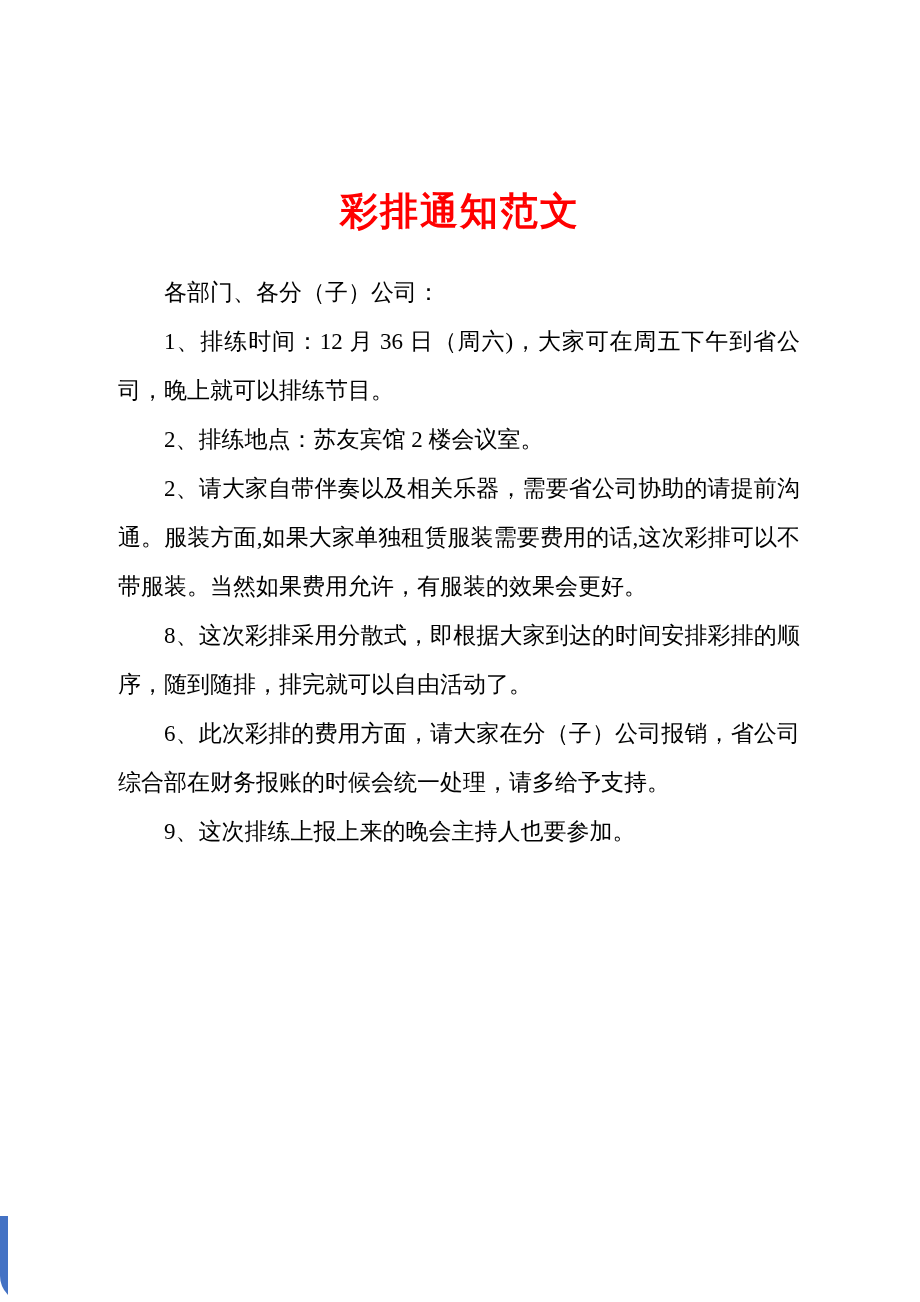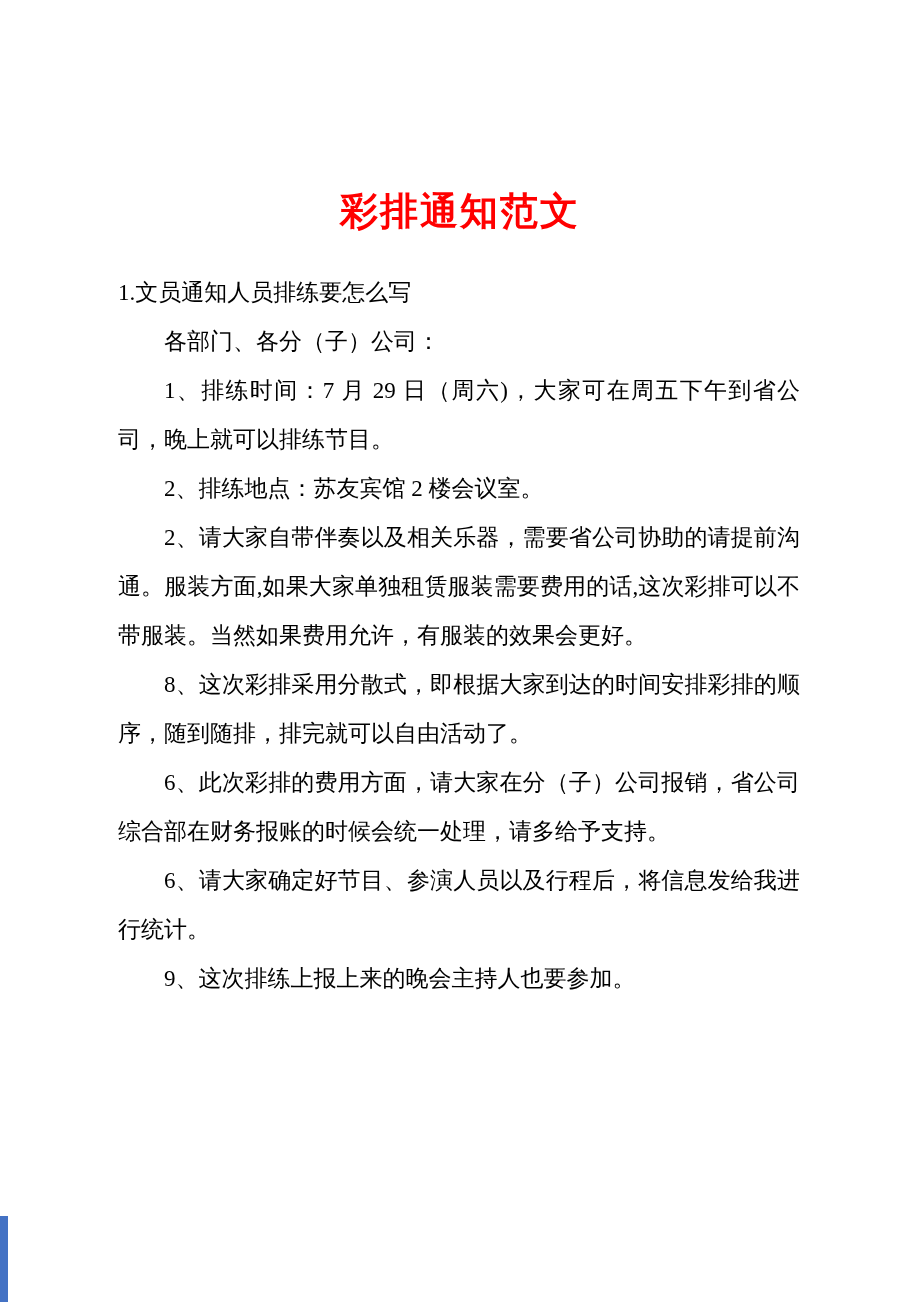--- a/index.html
+++ b/index.html
@@ -8,20 +8,21 @@
     background: #ffffff;
   }
   .page {
     position: relative;
     width: 920px;
     height: 1302px;
     background: #ffffff;
     overflow: hidden;
     color: #000000;
     font-family: "Liberation Serif", "DejaVu Serif", serif;
+    border-radius: 26px;
   }
   .doc-title {
     margin: 0;
     padding-top: 186px;
     text-align: center;
     font-family: "Liberation Sans", "DejaVu Sans", sans-serif;
     font-weight: bold;
     font-size: 38px;
     line-height: 50px;
     color: #ff0000;
@@ -54,36 +55,34 @@
 </style>
 </head>
 <body>
 
 <div class="page">
 
   <h1 class="doc-title">彩排通知范文</h1>
 
   <div class="doc-body">
 
-    <p class="no-indent">1.文员通知人员排练要怎么写</p>
 
     <p>各部门、各分（子）公司：</p>
 
 
-    <p>1、排练时间：7 月 29 日（周六)，大家可在周五下午到省公司，晚上就可以排练节目。</p>
+    <p>1、排练时间：12 月 36 日（周六)，大家可在周五下午到省公司，晚上就可以排练节目。</p>
 
     <p>2、排练地点：苏友宾馆 2 楼会议室。</p>
 
     <p>2、请大家自带伴奏以及相关乐器，需要省公司协助的请提前沟通。服装方面,如果大家单独租赁服装需要费用的话,这次彩排可以不带服装。当然如果费用允许，有服装的效果会更好。</p>
 
     <p>8、这次彩排采用分散式，即根据大家到达的时间安排彩排的顺序，随到随排，排完就可以自由活动了。</p>
 
     <p>6、此次彩排的费用方面，请大家在分（子）公司报销，省公司综合部在财务报账的时候会统一处理，请多给予支持。</p>
 
-    <p>6、请大家确定好节目、参演人员以及行程后，将信息发给我进行统计。</p>
 
     <p>9、这次排练上报上来的晚会主持人也要参加。</p>
 
   </div>
 
   <div class="accent-bar"></div>
 
 </div>
 
 </body></html>

